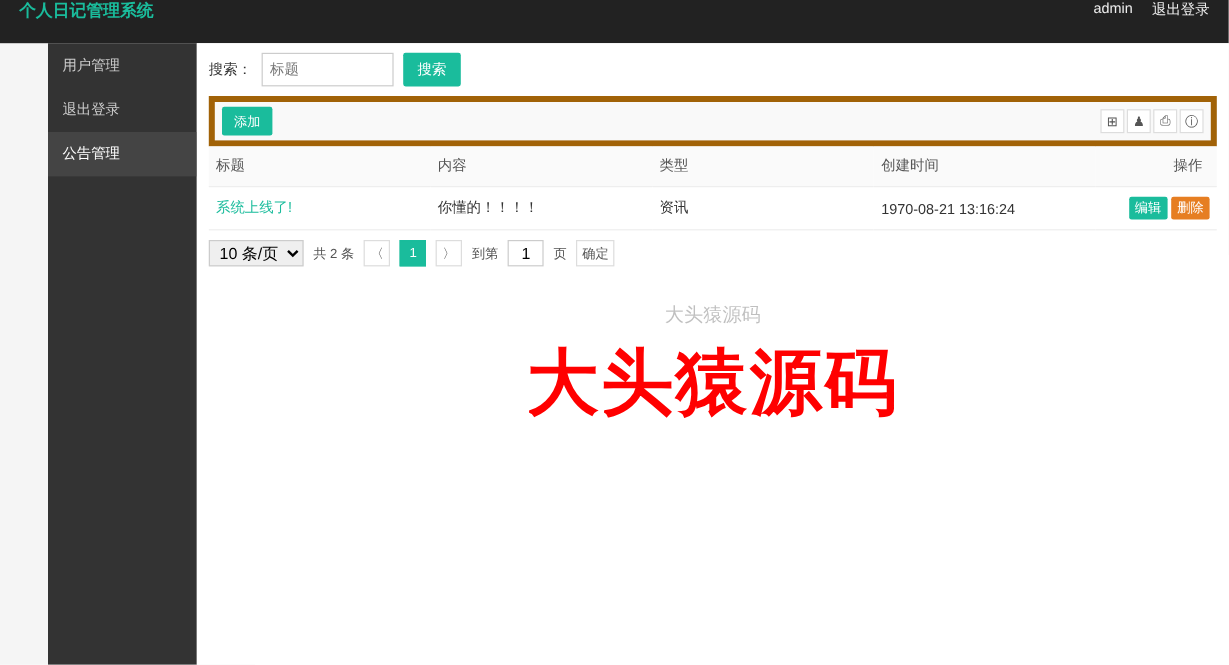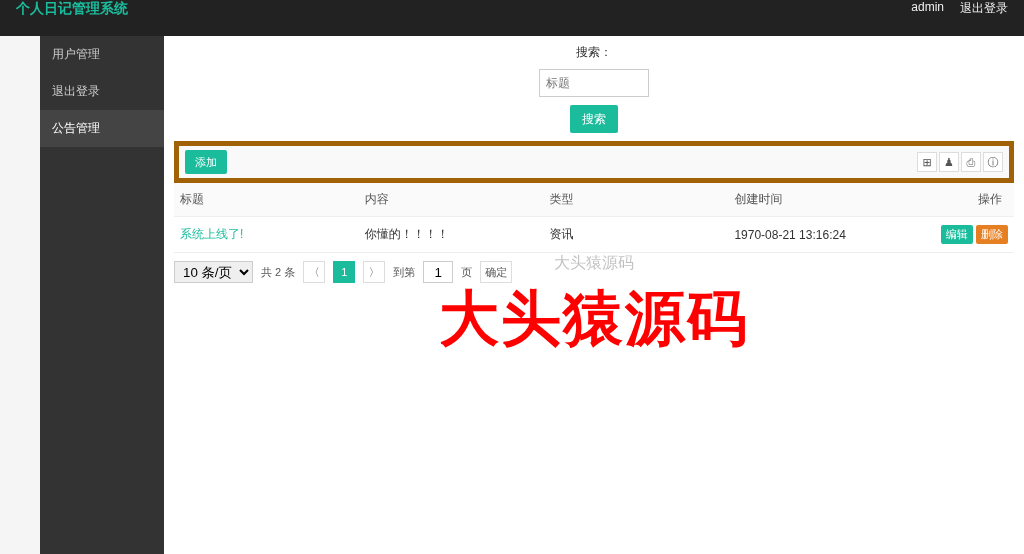--- a/index.html
+++ b/index.html
@@ -6,21 +6,21 @@
   body { font-family: "Microsoft YaHei", Arial, sans-serif; font-size: 12px; color: #333; background: #f5f5f5; }
   .header { height: 36px; background: #222; color: #fff; display: flex; align-items: flex-start; justify-content: space-between; padding: 0 16px; }
   .brand { color: #1abc9c; font-size: 14px; font-weight: bold; }
   .header-right { display: flex; gap: 16px; }
   .header-right span { color: #eee; cursor: pointer; }
   .layout { display: flex; height: calc(554px - 36px); padding-left: 40px; }
   .sidebar { width: 124px; background: #333; }
   .side-item { padding: 10px 12px; color: #ccc; font-size: 12px; cursor: pointer; }
   .side-item.active { background: #444; color: #fff; }
   .main { flex: 1; background: #fff; padding: 8px 10px; position: relative; }
-  .search-row { display: flex; align-items: center; gap: 8px; margin-bottom: 8px; flex-direction: column; }
+  .search-row { display: flex; align-items: center; gap: 8px; margin-bottom: 8px; }
   .search-label { font-size: 12px; }
   .text-input { height: 28px; width: 110px; border: 1px solid #ccc; padding: 0 6px; font-size: 12px; }
   .btn { height: 28px; padding: 0 12px; border: none; cursor: pointer; font-size: 12px; border-radius: 2px; }
   .btn-teal { background: #1abc9c; color: #fff; }
   .btn-add { background: #1abc9c; color: #fff; height: 24px; padding: 0 10px; font-size: 11px; }
   .toolbar-row { display: flex; align-items: center; justify-content: space-between; background: #f9f9f9; border: 5px solid #a16207; padding: 4px 6px; }
   .tool-icons { display: flex; gap: 2px; }
   .icon-btn { width: 20px; height: 20px; border: 1px solid #ddd; background: #fff; display: flex; align-items: center; justify-content: center; cursor: pointer; font-size: 11px; color: #555; }
   table { width: 100%; border-collapse: collapse; font-size: 12px; }
   th, td { text-align: left; padding: 8px 6px; border-bottom: 1px solid #eee; }

